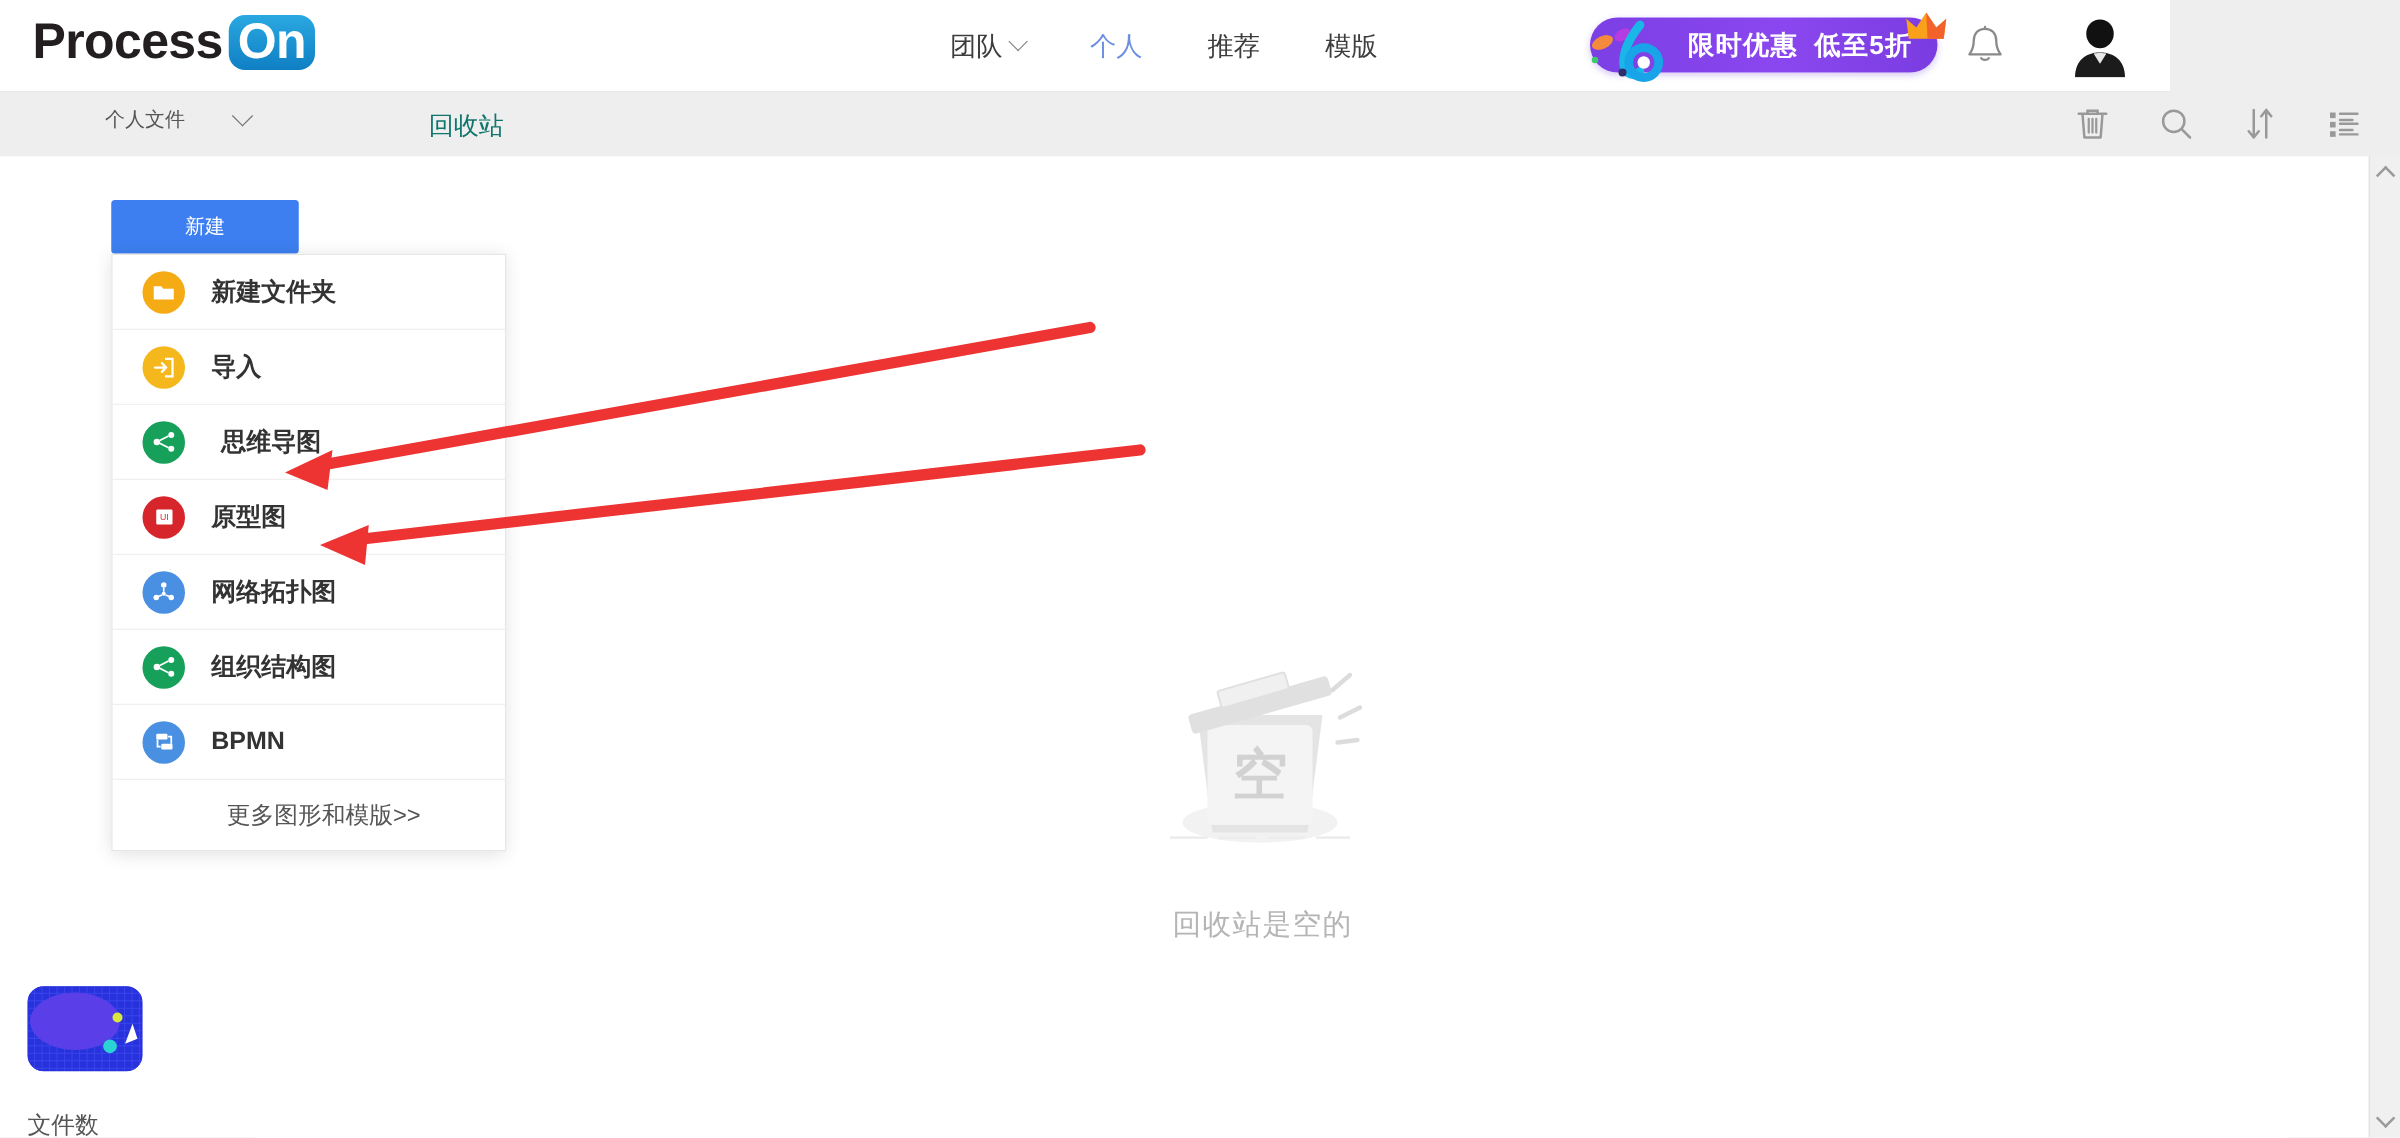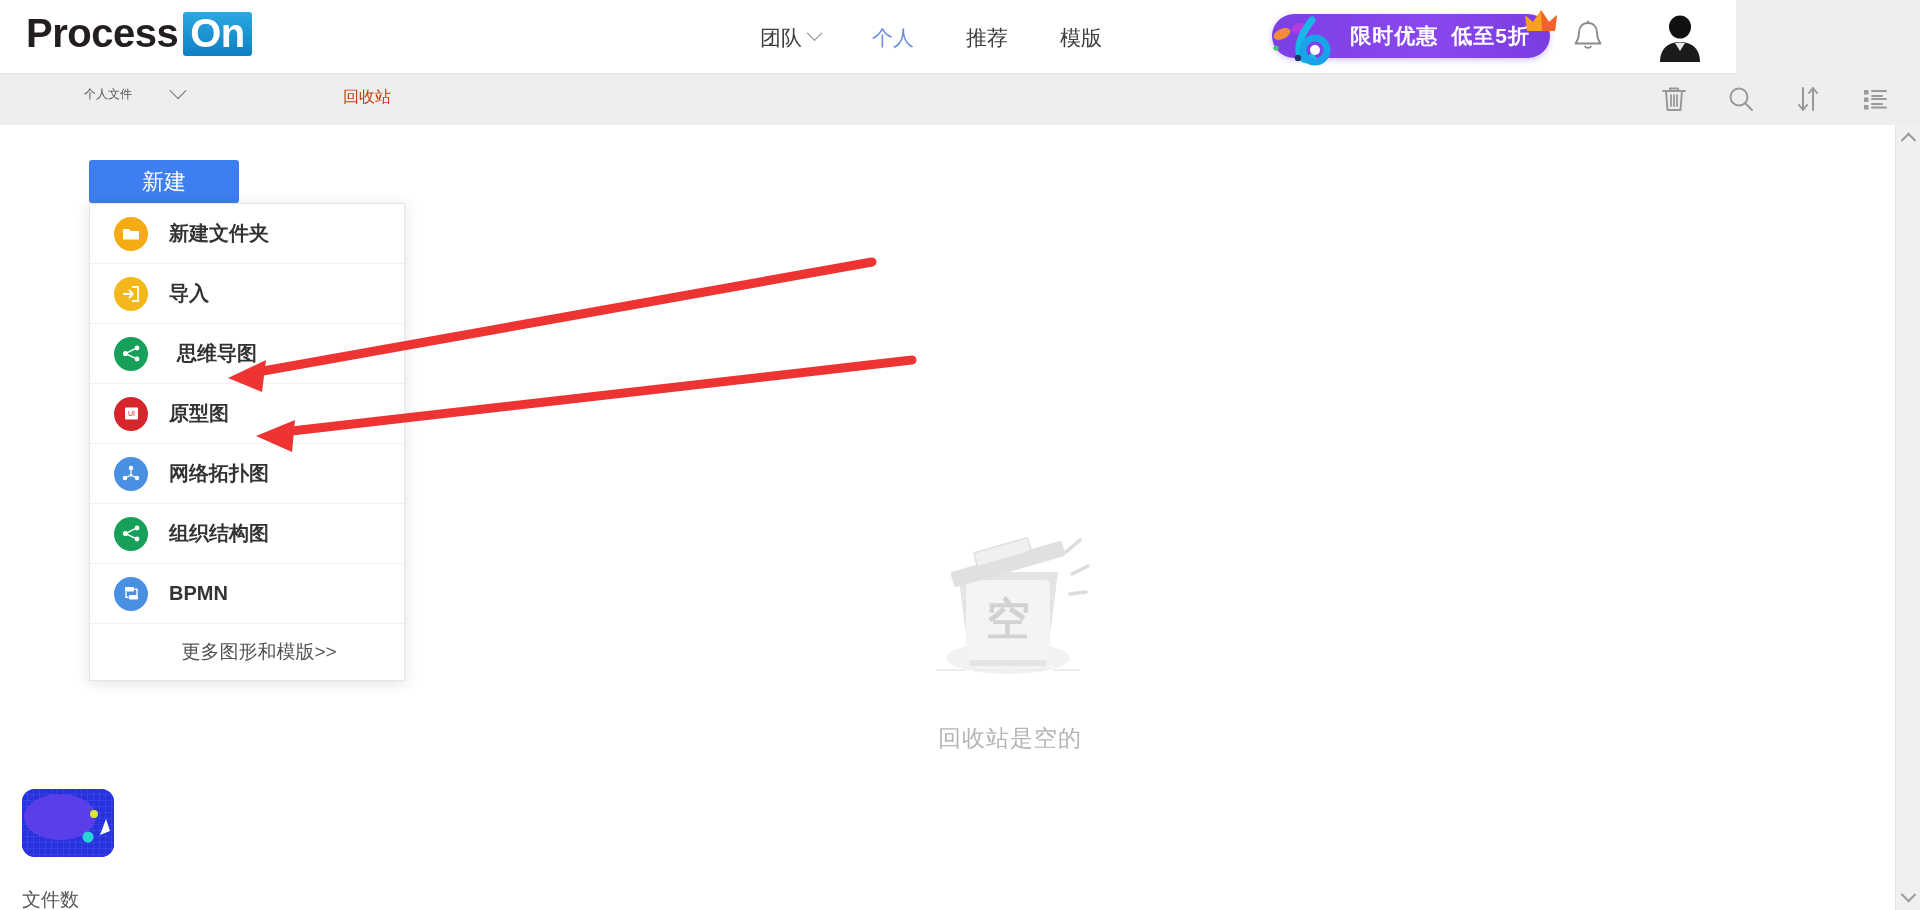--- a/index.html
+++ b/index.html
@@ -19,21 +19,21 @@
   }
   .logo {
     position: absolute; left: 26px; top: 11px;
     display: flex; align-items: center;
     font-size: 40px; font-weight: 700; letter-spacing: -0.5px;
     color: #231f20; font-family: "Liberation Sans", sans-serif;
   }
   .logo .logo-on {
     background: linear-gradient(180deg,#2aa8e0 0%,#0f7fc4 100%);
     color: #ffffff; padding: 0 7px 2px 7px; margin-left: 5px;
-    border-radius: 3px; line-height: 1.05; text-align: right;
+    border-radius: 13px; line-height: 1.05; text-align: right;
   }
   .mainnav {
     position: absolute; left: 760px; top: 0; height: 74px;
     display: flex; align-items: center; gap: 52px;
   }
   .navitem {
     font-size: 21px; color: #3d3d3d; cursor: pointer;
     display: flex; align-items: center; gap: 7px; line-height: 1;
   }
   .navitem.active { color: #6a8ee0; }
@@ -70,41 +70,41 @@
   }
 
   
   .subbar {
     position: absolute; top: 74px; left: 0; width: 1920px; height: 51px;
     background: #eeeeee;
   }
   .folder-sel {
     position: absolute; left: 84px; top: 12px;
     display: flex; align-items: center; gap: 40px;
-    font-size: 12px; color: #555555; cursor: pointer;
+    font-size: 16px; color: #555555; cursor: pointer;
   }
   .folder-sel .caret-down { border-color: #777; width: 12px; height: 12px; }
   .trashtab {
     position: absolute; left: 343px; top: 13px;
-    font-size: 16px; color: #c2410c; cursor: pointer;
+    font-size: 20px; color: #0f766e; cursor: pointer;
   }
   .toolicons {
     position: absolute; right: 30px; top: 10px;
     display: flex; align-items: center; gap: 37px;
   }
   .toolicons .ti { width: 30px; height: 30px; cursor: pointer; opacity: .62; }
 
   
   .content {
     position: absolute; top: 125px; left: 0; width: 1895px; height: 785px;
     background: #ffffff;
   }
   .newbtn {
     position: absolute; left: 89px; top: 160px; width: 150px; height: 43px;
-    background: #3d7ff0; color: #ffffff; font-size: 22px;
+    background: #3d7ff0; color: #ffffff; font-size: 16px;
     border: none; border-radius: 3px; cursor: pointer;
     display: flex; align-items: center; justify-content: center;
   }
 
   
   .dropdown {
     position: absolute; left: 89px; top: 203px; width: 316px;
     background: #ffffff; border: 1px solid #e6e6e6;
     box-shadow: 0 2px 14px rgba(0,0,0,.12);
     z-index: 40;

